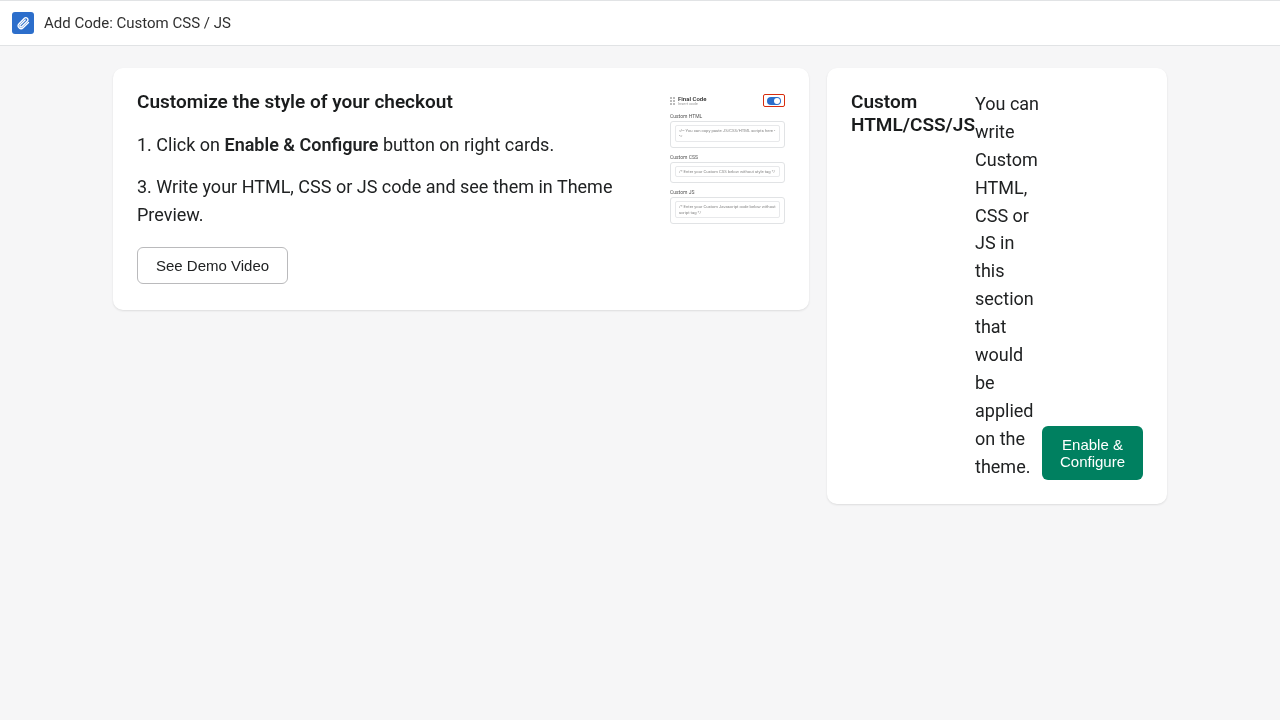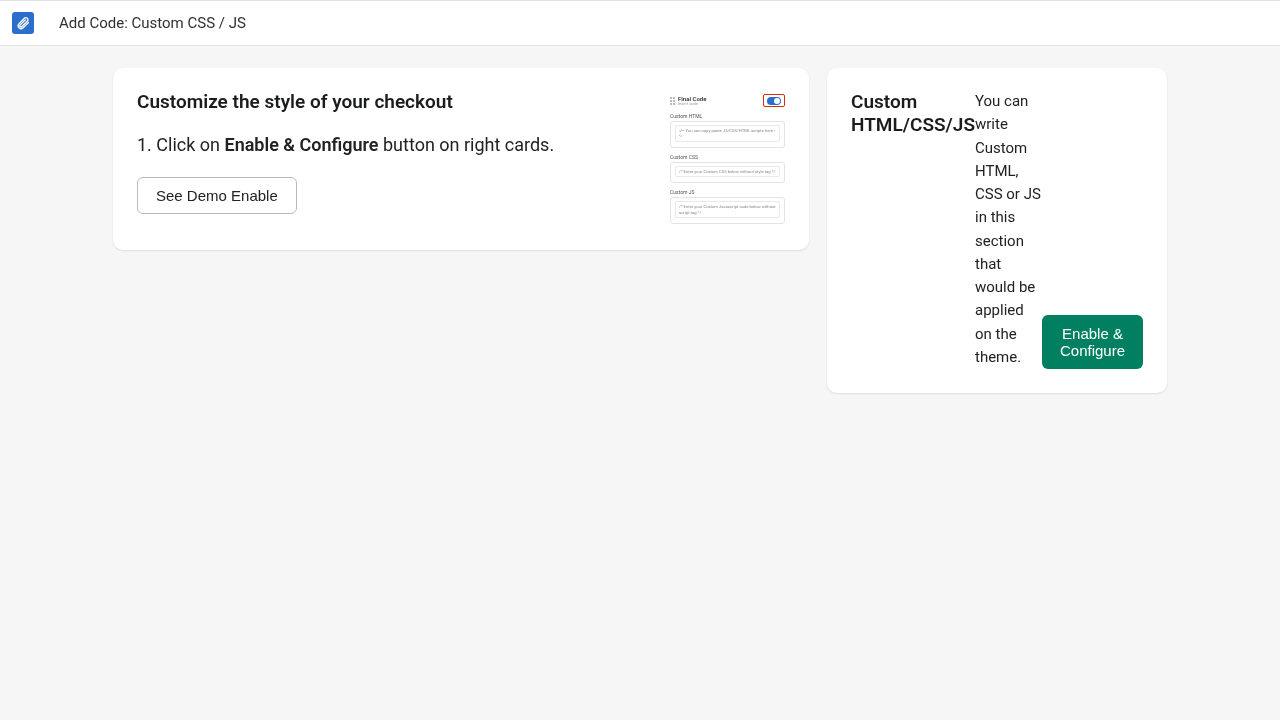--- a/index.html
+++ b/index.html
@@ -12,21 +12,21 @@
     overflow: hidden;
   }
   .topbar {
     height: 46px;
     background: #ffffff;
     border-top: 1px solid #e1e3e5;
     border-bottom: 1px solid #e1e3e5;
     display: flex;
     align-items: center;
     padding: 0 12px;
-    gap: 25px;
+    gap: 10px;
   }
   .app-icon {
     width: 22px;
     height: 22px;
     background: #2c6ecb;
     border-radius: 3px;
     display: flex;
     align-items: center;
     justify-content: center;
     color: #fff;
@@ -95,21 +95,21 @@
     border: none;
     border-radius: 6px;
     padding: 10px 18px;
     font-size: 15px;
     font-weight: 500;
     cursor: pointer;
     align-self: flex-end;
     margin-top: 18px;
   }
   .right-desc {
-    font-size: 15px;
+    font-size: 18px;
     line-height: 1.55;
     color: #202223;
   }
 
   
   .preview {
     width: 115px;
     flex-shrink: 0;
     display: flex;
     flex-direction: column;
@@ -185,22 +185,23 @@
 
 <div class="content">
 
   <div class="card card-left">
     <div class="card-left-text">
       <h2 class="card-title">Customize the style of your checkout</h2>
 
       <p class="step">
         <span>1. Click on </span><b>Enable &amp; Configure</b><span> button on right cards.</span>
       </p>
-
-      <button class="btn-outline">See Demo Enable</button>
+      <p class="step">3. Write your HTML, CSS or JS code and see them in Theme Preview.</p>
+
+      <button class="btn-outline">See Demo Video</button>
     </div>
 
     <div class="preview">
       <div class="preview-header">
         <div class="preview-header-left">
           <div class="drag-dots">
             <span></span>
               <span></span>
               <span></span>
               <span></span>

